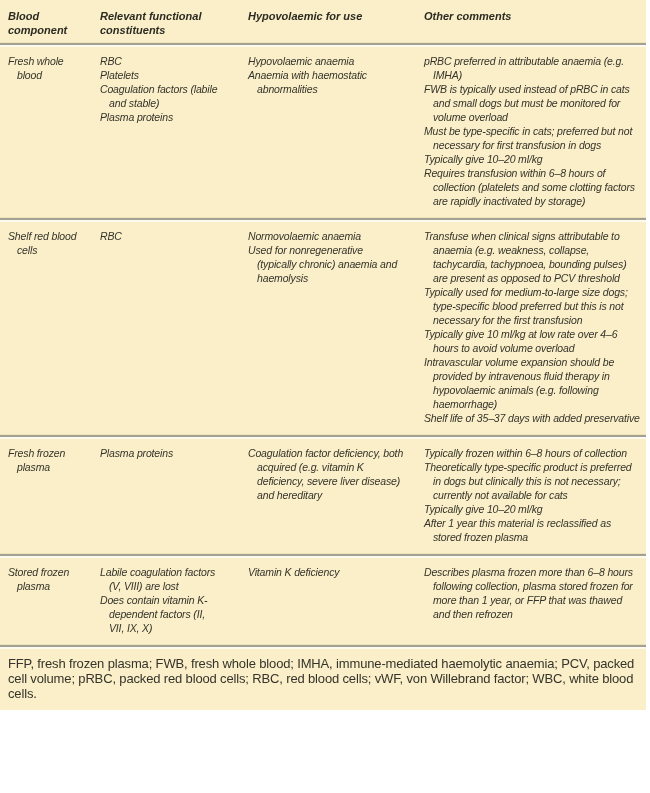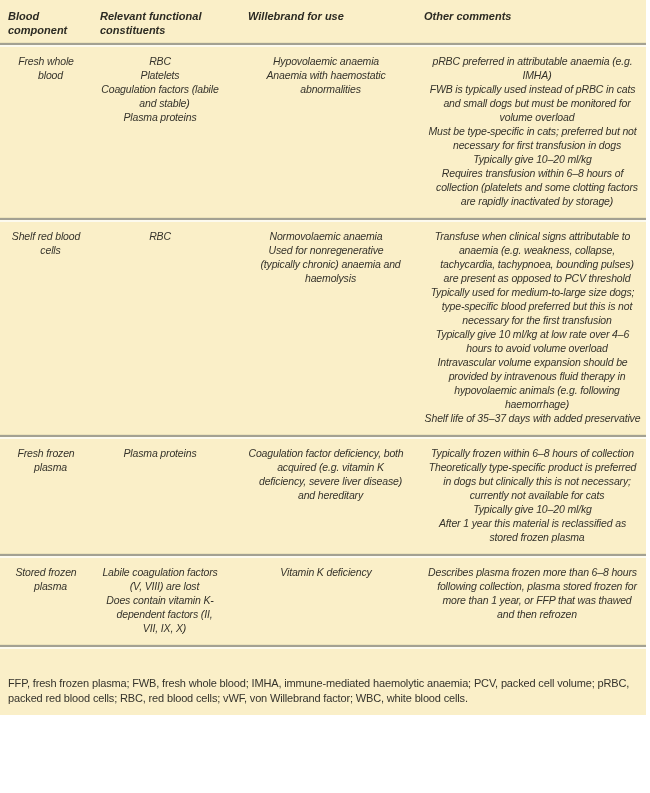--- a/index.html
+++ b/index.html
@@ -50,49 +50,47 @@
     padding-top: 6px;
     padding-bottom: 9px;
   }
   .para {
     margin: 0;
     font-size: 10.5px;
     line-height: 14px;
     letter-spacing: -0.15px;
     padding-left: 9px;
     text-indent: -9px;
-    text-align: center;
   }
   .divider {
     height: 6px;
     background: linear-gradient(to bottom,
       #ece3bb 0px, #ece3bb 1px,
       #a3a192 1px, #a3a192 3px,
       #fcfaef 3px, #fcfaef 5px,
       #faefc8 5px, #faefc8 6px);
   }
   .footnote {
     padding: 6px 8px 9px 8px;
-    font-size: 11px;
+    font-size: 13px;
     line-height: 15px;
     letter-spacing: -0.15px;
     color: #35332b;
-    margin-top: 20px;
   }
 </style>
 </head>
 <body>
 
 <div class="sheet">
   <div class="table-area">
 
     <div class="grid-row header-row">
       <div class="cell c1">Blood component</div>
       <div class="cell c2">Relevant functional constituents</div>
-      <div class="cell c3">Willebrand for use</div>
+      <div class="cell c3">Hypovolaemic for use</div>
       <div class="cell c4">Other comments</div>
     </div>
 
     <div class="divider"></div>
 
     <div id="table-body">
         <div class="grid-row data-row">
           <div class="cell c1">
             <p class="para">Fresh whole blood</p>
           </div>

